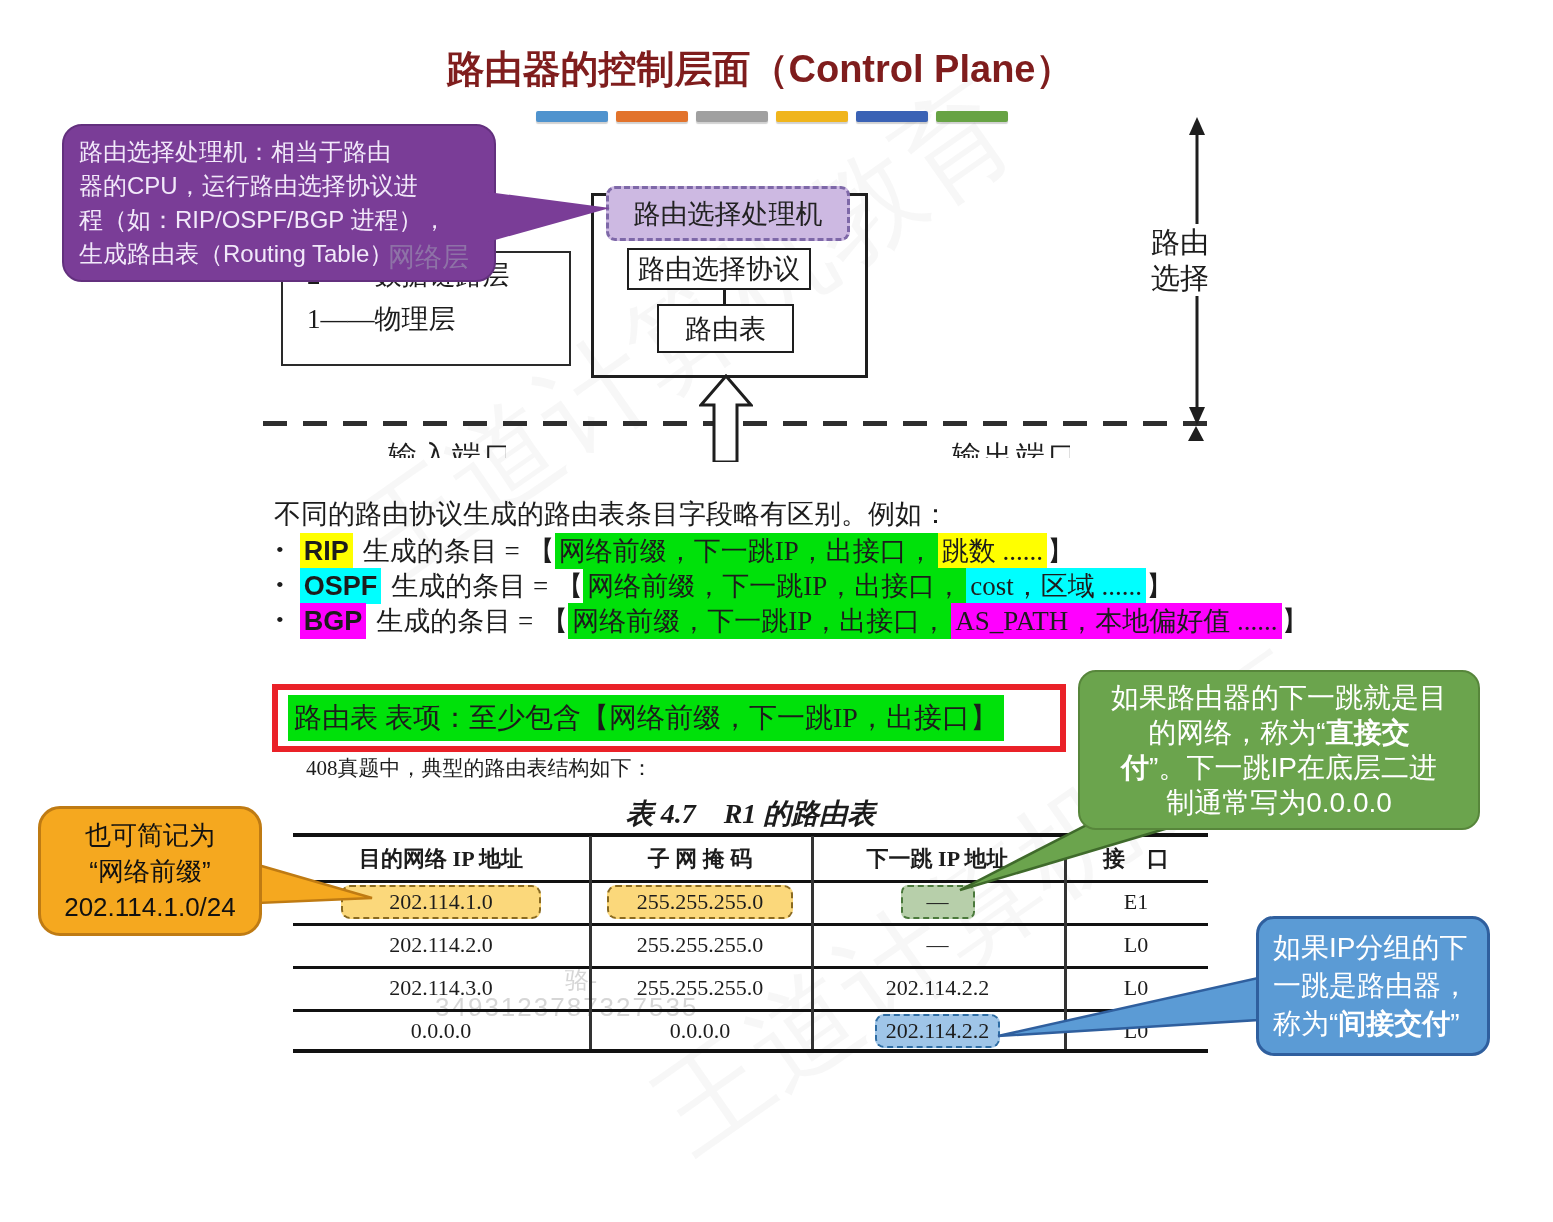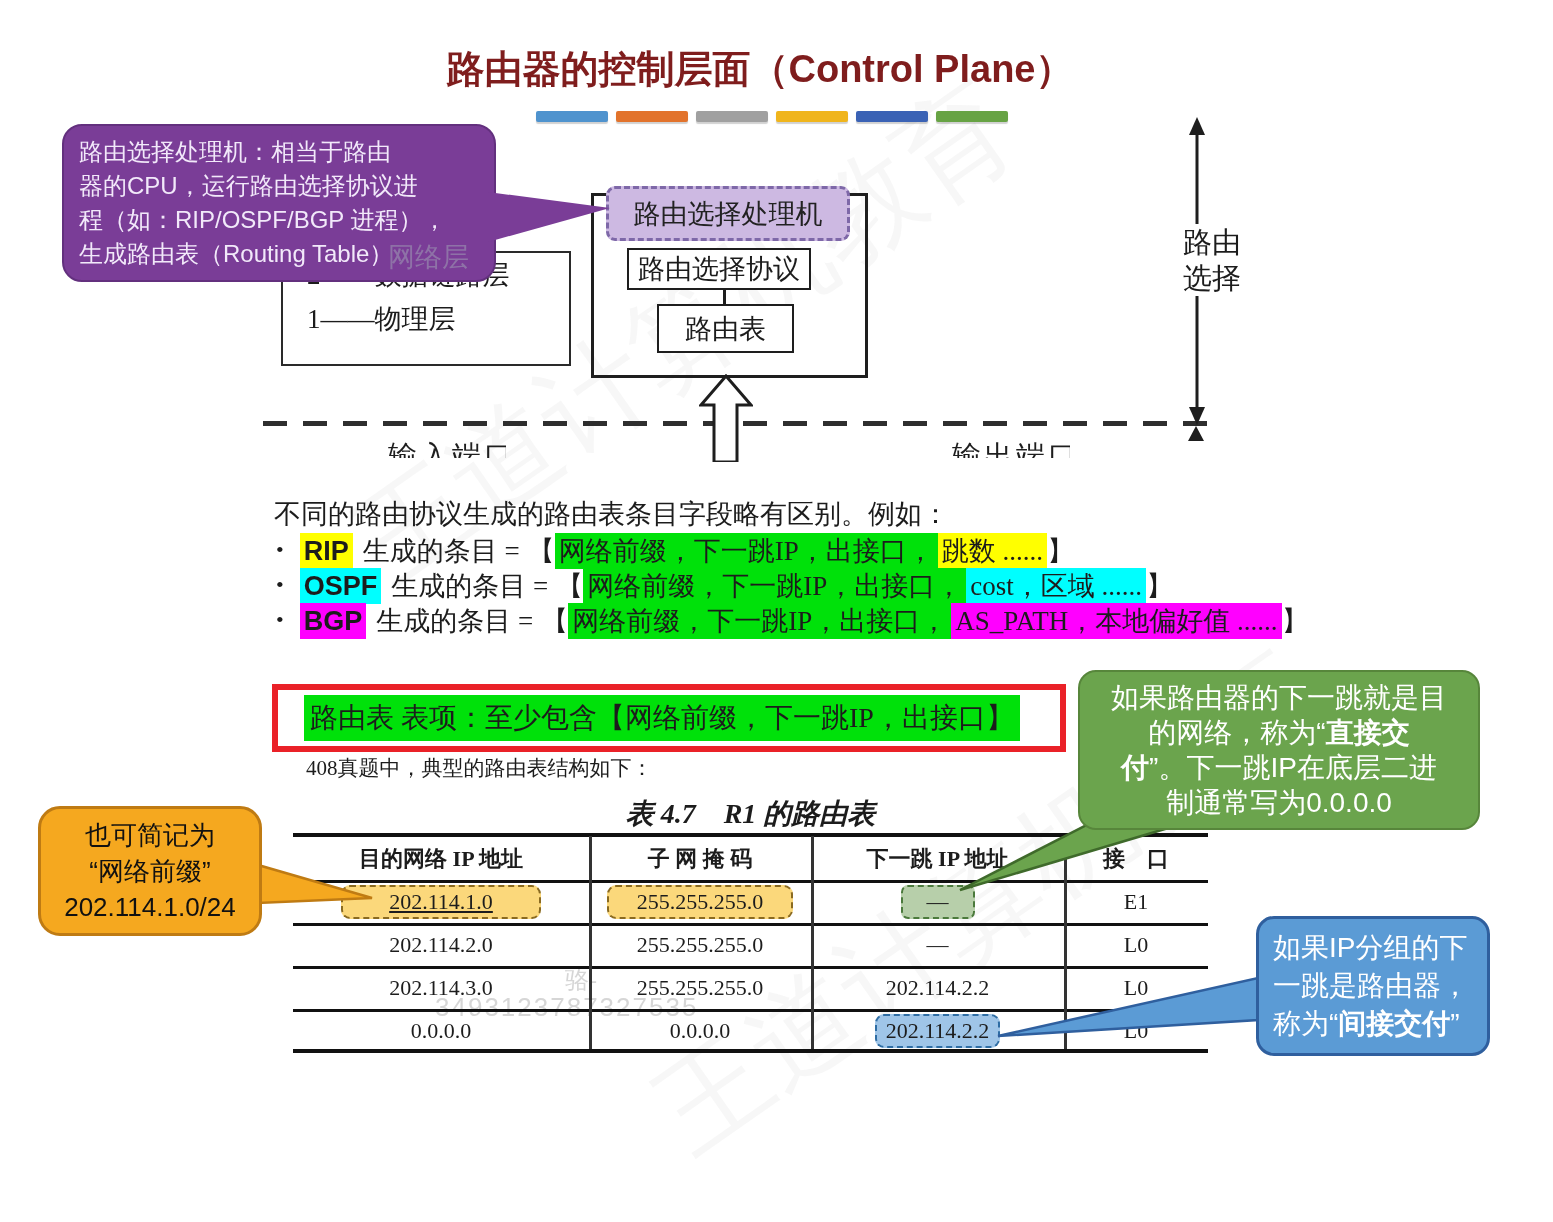--- a/index.html
+++ b/index.html
@@ -33,52 +33,52 @@
            border:3px dashed #7e68a8;border-radius:9px;color:#222;}
   .protobox{left:627px;top:248px;width:184px;height:42px;border:2.5px solid #1e1e1e;}
   .rtbox{left:657px;top:304px;width:137px;height:49px;border:2.5px solid #1e1e1e;}
   .connector{position:absolute;left:723px;top:290px;width:3px;height:15px;background:#1e1e1e;z-index:3;}
   .uparrow{position:absolute;left:699px;top:374px;z-index:3;}
   .dashline{position:absolute;left:263px;top:421px;width:947px;height:5px;z-index:1;
       background:repeating-linear-gradient(90deg,#2e2e2e 0 24px,transparent 24px 40px);}
   .port{position:absolute;top:437px;height:21px;overflow:hidden;font-size:29px;color:#1e1e1e;
         letter-spacing:3px;white-space:nowrap;z-index:1;}
   .varrow{position:absolute;left:1179px;top:117px;z-index:1;}
-  .routelabel{position:absolute;left:1151px;top:224px;width:90px;background:#fff;text-align:right;
+  .routelabel{position:absolute;left:1151px;top:224px;width:90px;background:#fff;text-align:left;
         font-size:29px;line-height:36px;z-index:2;}
   .lowerhead{position:absolute;left:1186px;top:426px;z-index:1;}
 
   
   .intro{position:absolute;left:274px;top:496px;font-size:27px;white-space:nowrap;}
   .bullet-line{position:absolute;left:276px;font-size:27px;white-space:nowrap;}
   .bdot{font-size:22px;vertical-align:3px;margin-right:16px;}
   .hl{padding:3px 4px;}
   .hl-green{background:#00e10a;}
   .hl-yellow{background:#ffff00;}
   .hl-cyan{background:#00ffff;}
   .hl-magenta{background:#ff00ff;}
   .latin{font-family:"Liberation Sans", sans-serif;font-weight:bold;}
   .mid{margin:0 8px 0 10px;}
 
   
   .redbox{position:absolute;left:272px;top:684px;width:794px;height:68px;box-sizing:border-box;
-      border:6px solid #ea2128;display:flex;align-items:center;padding-left:26px;z-index:2;}
+      border:6px solid #ea2128;display:flex;align-items:center;padding-left:10px;z-index:2;}
   .keytext{background:#00e10a;font-size:28px;padding:4px 6px;white-space:nowrap;}
   .t408{position:absolute;left:306px;top:754px;font-size:21px;white-space:nowrap;}
 
   
   .caption{position:absolute;left:293px;top:795px;width:915px;text-align:center;font-weight:bold;font-size:28px;font-style:italic;}
   .rtable{position:absolute;left:293px;top:833px;width:915px;height:220px;z-index:2;}
   .hline{position:absolute;left:0;width:915px;background:#111;}
   .vline{position:absolute;top:3px;height:213px;width:2.5px;background:#333;}
   .tcell{position:absolute;height:40px;display:flex;align-items:center;justify-content:center;
          font-size:22px;white-space:nowrap;}
   .th{font-weight:bold;}
   .chip{padding:2px 10px;border-radius:9px;}
-  .chip-orange{background:#fbd87b;border:2px dashed #8a6a20;padding:2px 46px;text-decoration:underline;}
+  .chip-orange{background:#fbd87b;border:2px dashed #8a6a20;padding:2px 46px;}
   .chip-orange2{background:#fbd87b;border:2px dashed #8a6a20;padding:2px 28px;}
   .chip-green{background:#b7cfaa;border:2px dashed #4b7a3c;padding:2px 24px;border-radius:7px;}
   .chip-blue{background:#9fc5e8;border:2px dashed #2e6da4;padding:2px 9px;border-radius:9px;}
 
   
   .bubble-orange{position:absolute;left:38px;top:806px;width:224px;box-sizing:border-box;
       background:#f5a81f;border:3px solid #bf7b13;border-radius:22px;padding:8px 4px;text-align:center;
       font-family:"Liberation Sans", sans-serif;font-size:26px;line-height:36px;color:#111;z-index:4;}
   .bubble-green{position:absolute;left:1078px;top:670px;width:402px;box-sizing:border-box;
       background:#6ba44d;border:2px solid #57863b;border-radius:18px;padding:8px 10px;text-align:center;

